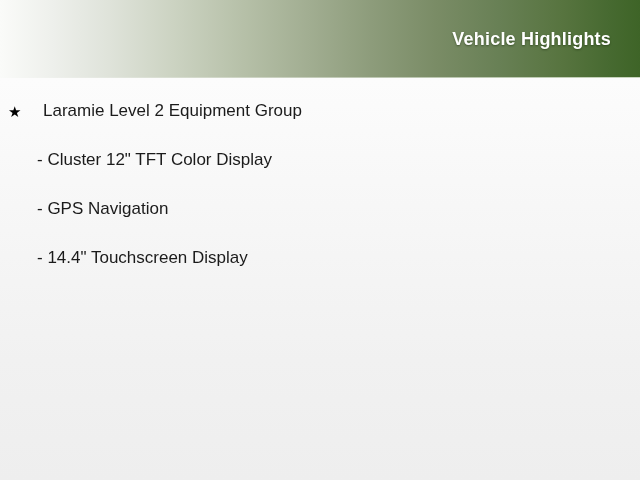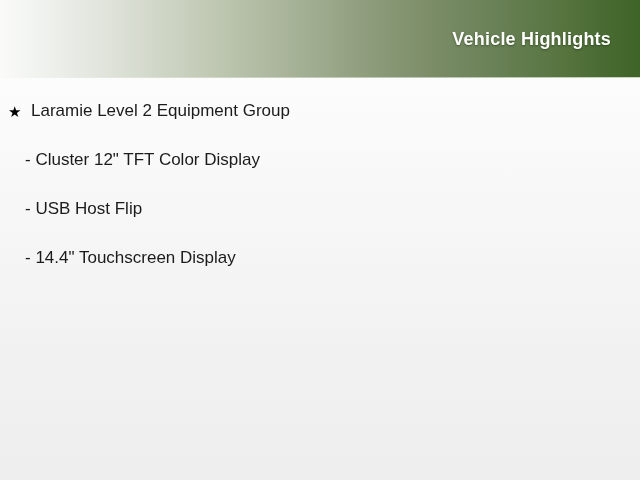--- a/index.html
+++ b/index.html
@@ -85,20 +85,21 @@
     display: inline-block;
     width: 23px;
     flex: 0 0 23px;
     color: #000000;
     font-size: 15px;
     line-height: 49px;
     text-align: left;
   }
   .hl-text {
     display: inline-block;
+    margin-left: 12px;
   }
   
   .hl-row:first-child {
     height: 48px;
     line-height: 48px;
     margin-top: 9px;
   }
 </style>
 </head>
 <body>
@@ -112,24 +113,24 @@
   <li class="hl-row group">
     <span class="bullet-star">★</span>
     <span class="hl-text">Laramie Level 2 Equipment Group</span>
   </li>
 
   <li class="hl-row feature">
     <span class="hl-text">- Cluster 12" TFT Color Display</span>
   </li>
 
 
+  <li class="hl-row feature">
+    <span class="hl-text">- GPS Navigation</span>
+  </li>
 
 
 
-  <li class="hl-row feature">
-    <span class="hl-text">- USB Host Flip</span>
-  </li>
 
   <li class="hl-row feature">
     <span class="hl-text">- 14.4" Touchscreen Display</span>
   </li>
 
 </ul>
 
 </body></html>

